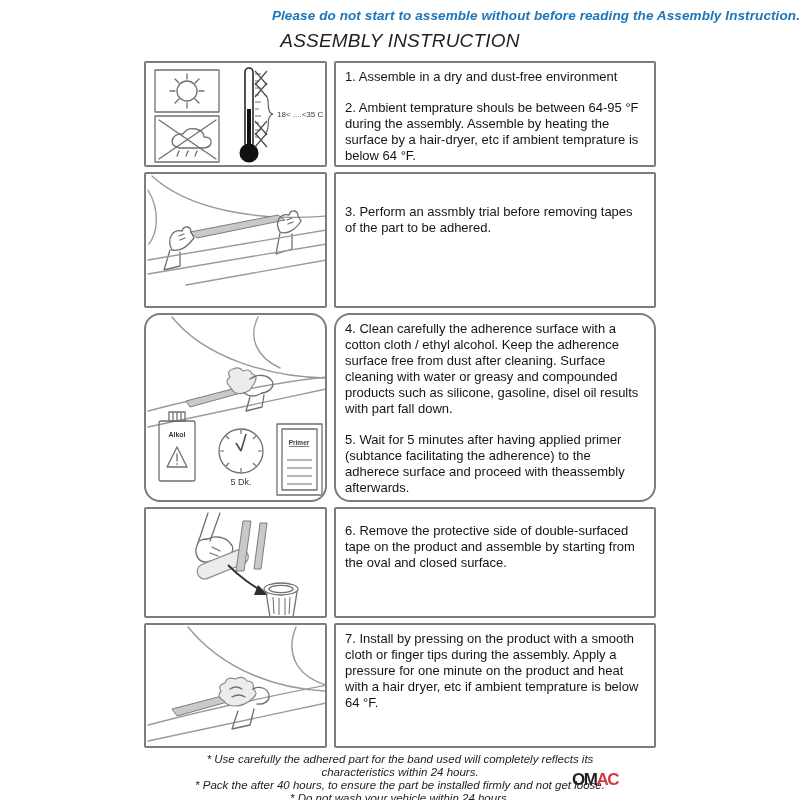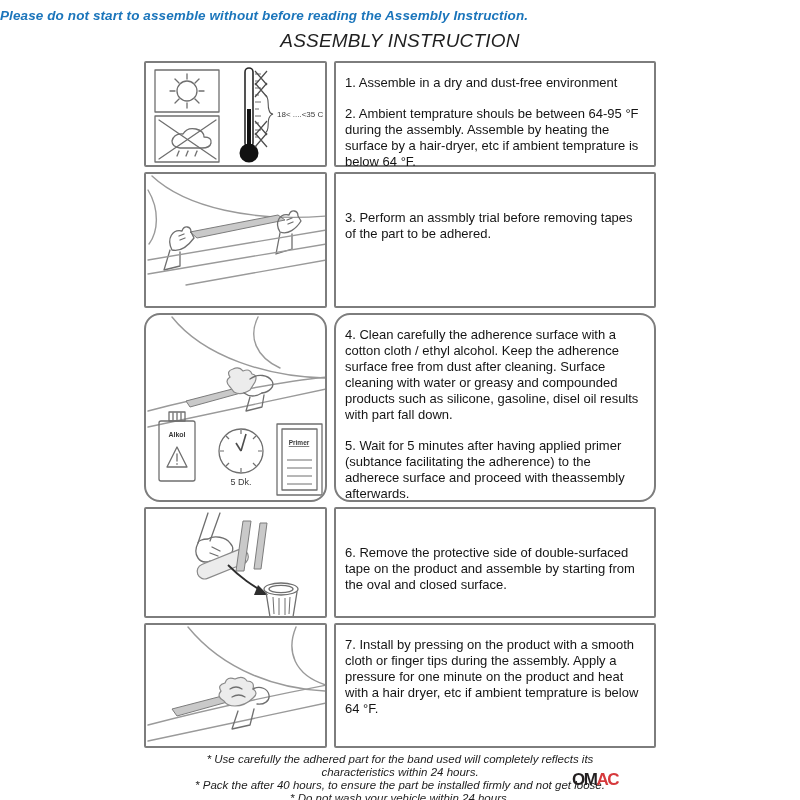--- a/index.html
+++ b/index.html
@@ -1,34 +1,34 @@
 <!DOCTYPE html>
 <html><head>
 <meta charset="utf-8">
 <style>
   html,body{margin:0;padding:0;}
   body{
     width:800px;height:800px;background:#ffffff;position:relative;overflow:hidden;
     font-family:"Liberation Sans","DejaVu Sans",sans-serif;color:#151515;
   }
   .notice{
-    padding-top:8px;text-align:left;font-size:13.5px;font-weight:bold;font-style:italic;
+    padding-top:8px;text-align:right;font-size:13.5px;font-weight:bold;font-style:italic;
     color:#1b75bb;letter-spacing:0.1px;
   }
   .title{
     text-align:center;font-size:19px;font-style:italic;color:#1f1f1f;
     margin:7px 0 9px 0;letter-spacing:0.2px;font-weight:500;
   }
   .itable{width:512px;margin:0 auto;}
   .irow{display:flex;gap:7px;margin-bottom:5px;}
   .cell{
     border:2px solid #7d7d7d;border-radius:2px;background:#fff;box-sizing:border-box;
   }
   .cell-img{width:183px;flex:0 0 183px;overflow:hidden;}
-  .cell-txt{flex:1;padding:12px 9px;font-size:13px;line-height:1.23;}
+  .cell-txt{flex:1;padding:6px 9px;font-size:13px;line-height:1.23;}
   .cell-txt p{margin:0;}
   .cell-txt p + p{margin-top:15px;}
   .r1{height:106px;} .r2{height:136px;} .r3{height:189px;border-radius:16px;} .r4{height:111px;} .r5{height:125px;}
   svg{display:block;}
   .ln{fill:none;stroke:#9a9a9a;stroke-width:1.4;stroke-linecap:round;stroke-linejoin:round;}
   .ln2{fill:none;stroke:#6f6f6f;stroke-width:1.3;stroke-linecap:round;stroke-linejoin:round;}
   .fillgrey{fill:#c9c9c9;stroke:#7c7c7c;stroke-width:1;}
   .fillsoft{fill:#ececec;stroke:#8a8a8a;stroke-width:1.2;}
   .svgtxt{font-family:"Liberation Sans","DejaVu Sans",sans-serif;fill:#3c3c3c;}
   .attention{margin-top:4px;text-align:center;font-style:italic;}
@@ -221,21 +221,21 @@
           <g stroke="#6f6f6f" stroke-width="1">
             <line x1="127" y1="88" x2="128" y2="105"></line>
             <line x1="133" y1="89" x2="133" y2="106"></line>
             <line x1="139" y1="89" x2="139" y2="106"></line>
             <line x1="144" y1="88" x2="143" y2="105"></line>
           </g>
         </g>
       </svg>
     </div>
     <div class="cell cell-txt r4">
-      <p style="margin-top:24px">6. Remove the protective side of double-surfaced tape on the product and assemble by starting from the oval and closed surface.</p>
+      <p style="margin-top:8px">6. Remove the protective side of double-surfaced tape on the product and assemble by starting from the oval and closed surface.</p>
     </div>
   </div>
 
   <div class="irow">
     <div class="cell cell-img r5">
       <svg viewBox="0 0 183 125" width="183" height="125">
         <path class="ln" d="M42,2 C78,46 132,64 180,66"></path>
         <path class="ln" d="M150,2 C140,26 148,50 180,60"></path>
         <path class="ln" d="M2,100 C70,82 150,66 181,60"></path>
         <path class="ln" d="M2,116 L180,78"></path>

